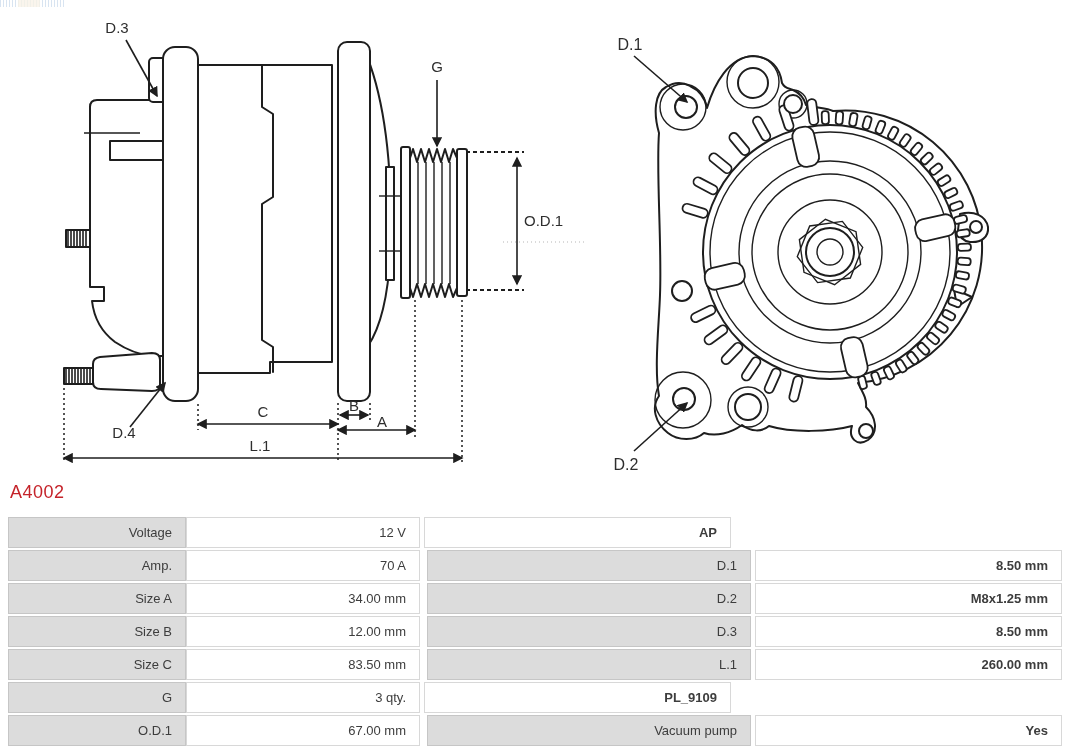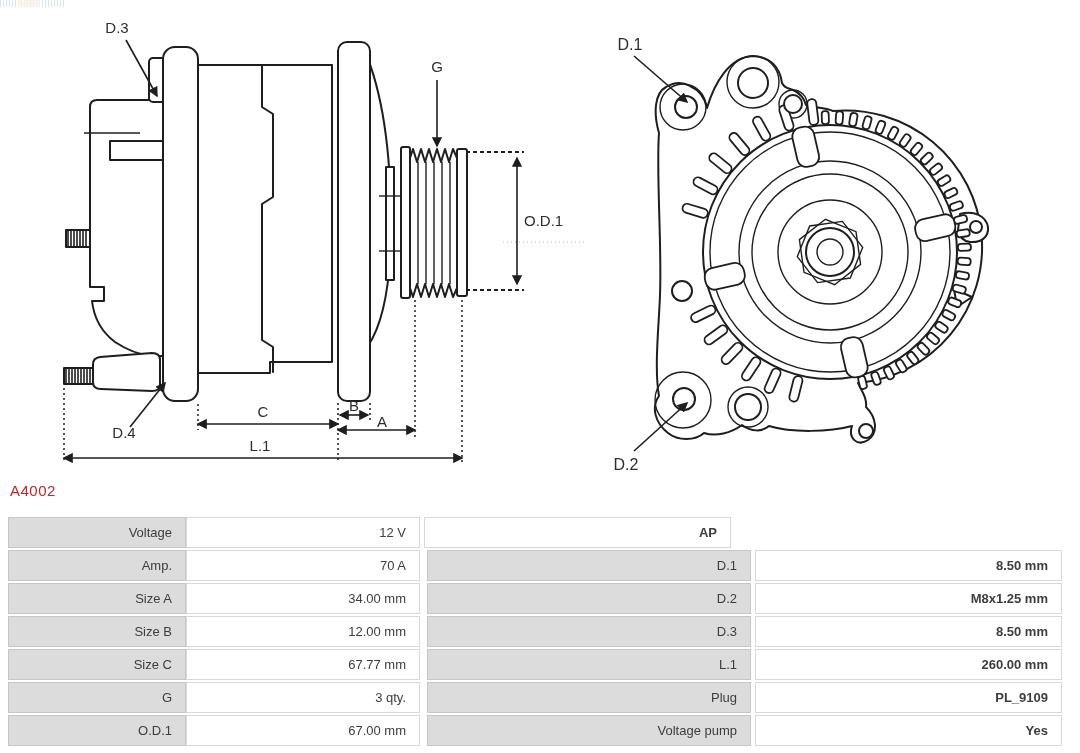--- a/index.html
+++ b/index.html
@@ -6,21 +6,21 @@
   body{font-family:"Liberation Sans", sans-serif;}
   .page{position:relative;width:1080px;height:753px;background:#fff;overflow:hidden;}
 
   
   .wm{position:absolute;left:0;top:0;width:66px;height:7px;opacity:.55;
       background:repeating-linear-gradient(90deg,#b9cfe6 0 1px,transparent 1px 3px);}
   .wm span{position:absolute;left:18px;top:0;width:22px;height:7px;background:#f2e8d5;opacity:.8;}
 
   .diagram-svg{position:absolute;left:0;top:0;}
 
-  .part-number{position:absolute;left:10px;top:482px;font-size:15px;letter-spacing:.5px;color:#c5232a;}
+  .part-number{position:absolute;left:10px;top:482px;font-size:18px;letter-spacing:.5px;color:#c5232a;}
 
   .spec-table{position:absolute;left:8px;top:517px;}
   .spec-row{display:flex;margin-bottom:2px;}
   .cell{height:31px;box-sizing:border-box;border:1px solid #c6c6c6;display:flex;align-items:center;
         justify-content:flex-end;padding-right:13px;font-size:13px;color:#3d3d3d;}
   .lab{background:#dcdcdc;border-color:#c6c6c6;}
   .val{background:#ffffff;border-color:#d8d8d8;}
   .c1{width:178px;}
   .c2{width:234px;}
   .c3{width:324px;margin-left:7px;}
@@ -276,30 +276,29 @@
       <div class="cell val c4">M8x1.25 mm</div>
     </div>
     <div class="spec-row">
       <div class="cell lab c1">Size B</div>
       <div class="cell val c2">12.00 mm</div>
       <div class="cell lab c3">D.3</div>
       <div class="cell val c4">8.50 mm</div>
     </div>
     <div class="spec-row">
       <div class="cell lab c1">Size C</div>
-      <div class="cell val c2">67.77 mm</div>
+      <div class="cell val c2">83.50 mm</div>
       <div class="cell lab c3">L.1</div>
       <div class="cell val c4">260.00 mm</div>
     </div>
     <div class="spec-row">
       <div class="cell lab c1">G</div>
       <div class="cell val c2">3 qty.</div>
-      <div class="cell lab c3">Plug</div>
       <div class="cell val c4">PL_9109</div>
     </div>
     <div class="spec-row">
       <div class="cell lab c1">O.D.1</div>
       <div class="cell val c2">67.00 mm</div>
-      <div class="cell lab c3">Voltage pump</div>
+      <div class="cell lab c3">Vacuum pump</div>
       <div class="cell val c4">Yes</div>
     </div>
   </div>
 </div>
 
 </body></html>

